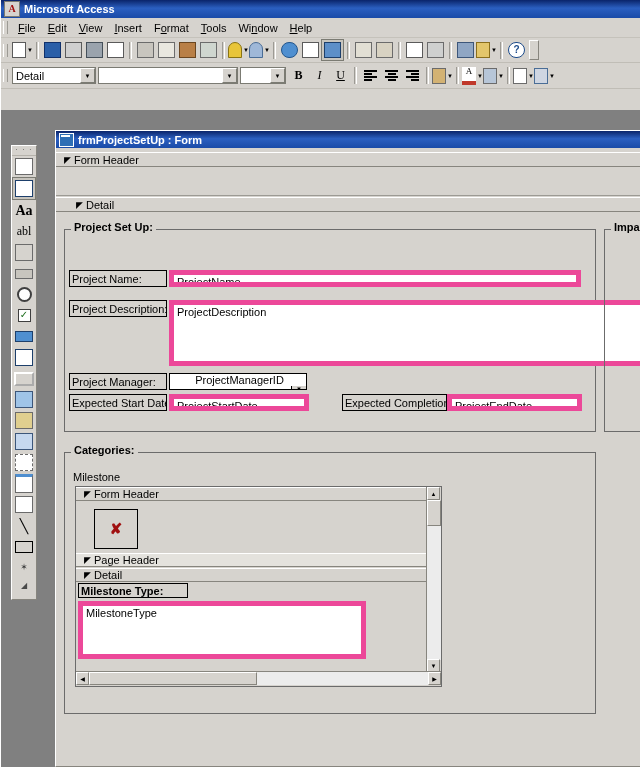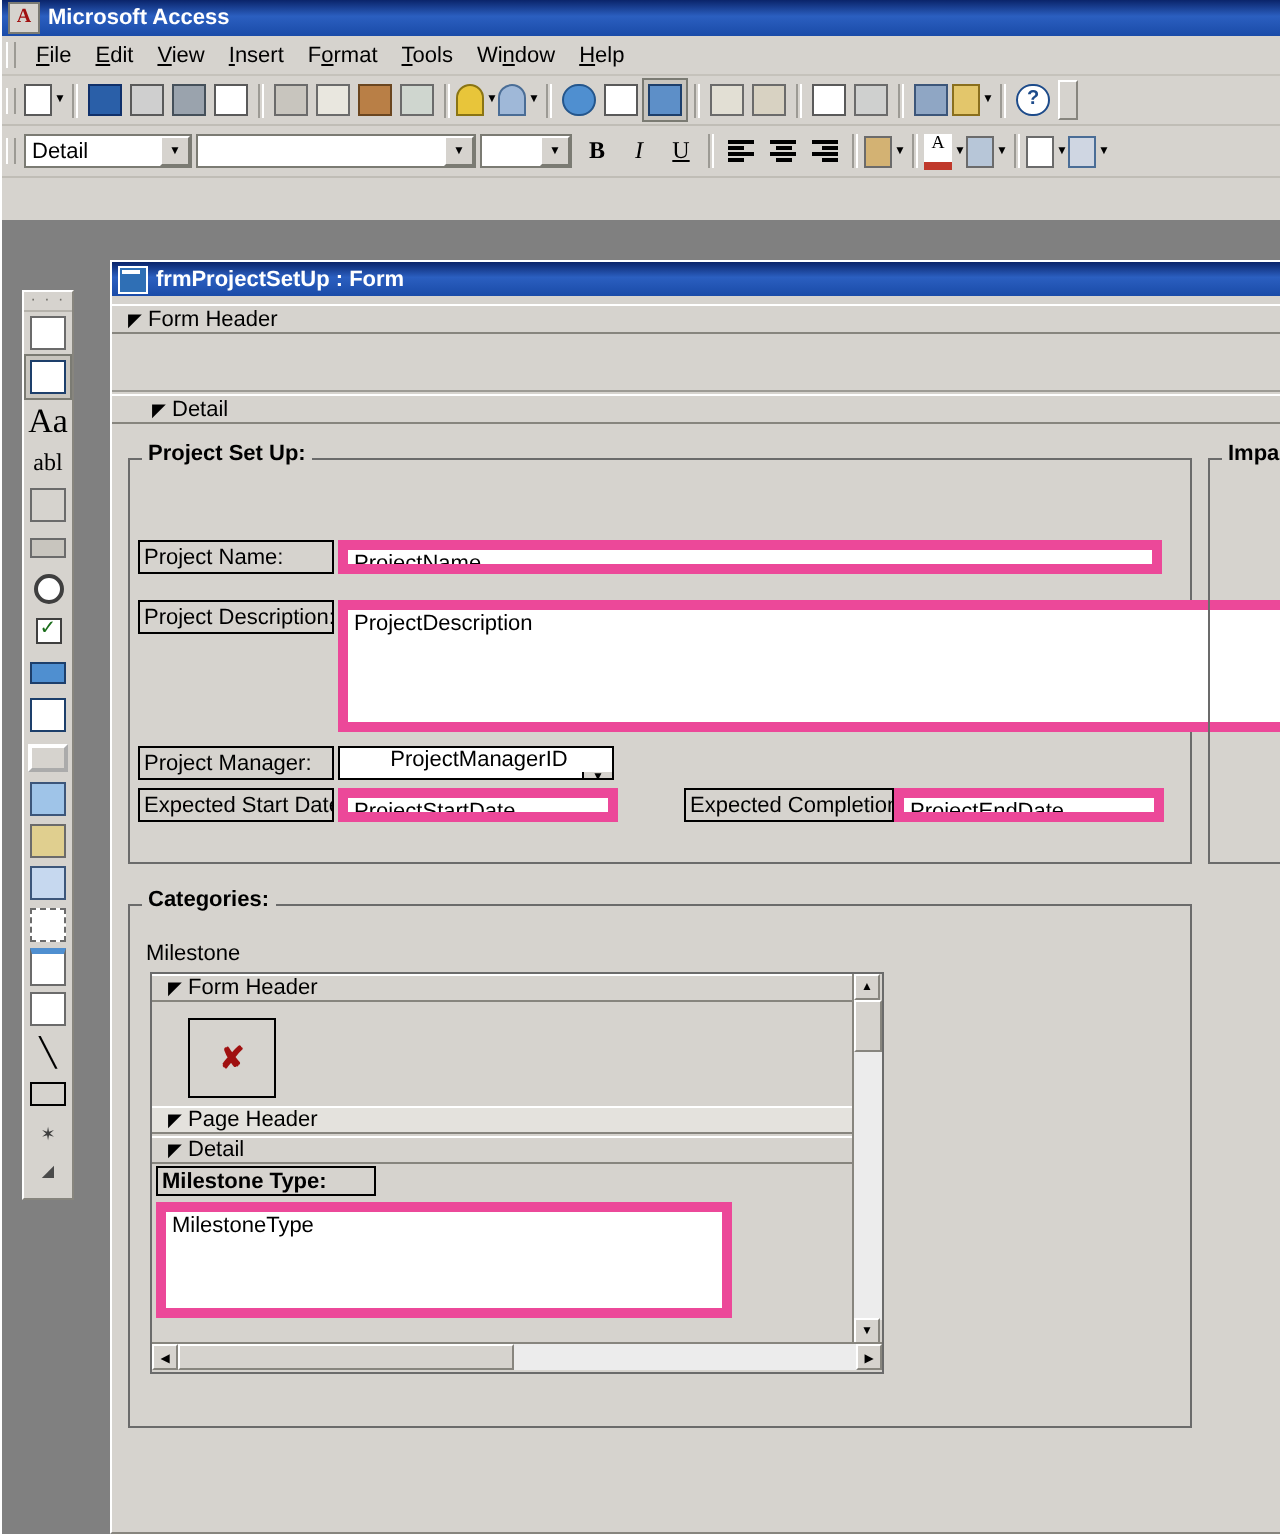--- a/index.html
+++ b/index.html
@@ -598,21 +598,21 @@
 
   <div class="toolbox">
     <div class="tool-dots">· · · ·</div>
 
     <div class="tool-btn">
       <span class="tool-glyph" style="background:#ffffff;border:1px solid #6b6b6b;"></span>
     </div>
     <div class="tool-btn sunken">
       <span class="tool-glyph" style="background:#ffffff;border:1px solid #1d3f6b;"></span>
     </div>
-    <div class="tool-btn" style="font-family:'Liberation Serif',serif;font-weight:normal;font-size:17px;">Aa</div>
+    <div class="tool-btn" style="font-family:'Liberation Serif',serif;font-weight:bold;font-size:14px;">Aa</div>
     <div class="tool-btn" style="font-family:'Liberation Serif',serif;font-size:12px;">abl</div>
     <div class="tool-btn">
       <span class="tool-glyph" style="border:1px solid #6b6b6b;background:#d6d3ce;"></span>
     </div>
     <div class="tool-btn">
       <span class="tool-glyph" style="height:8px;border:1px solid #6b6b6b;background:#c8c5be;"></span>
     </div>
     <div class="tool-btn">
       <span class="tool-glyph" style="width:11px;height:11px;border:2px solid #3f3f3f;border-radius:50%;background:#ffffff;"></span>
     </div>

